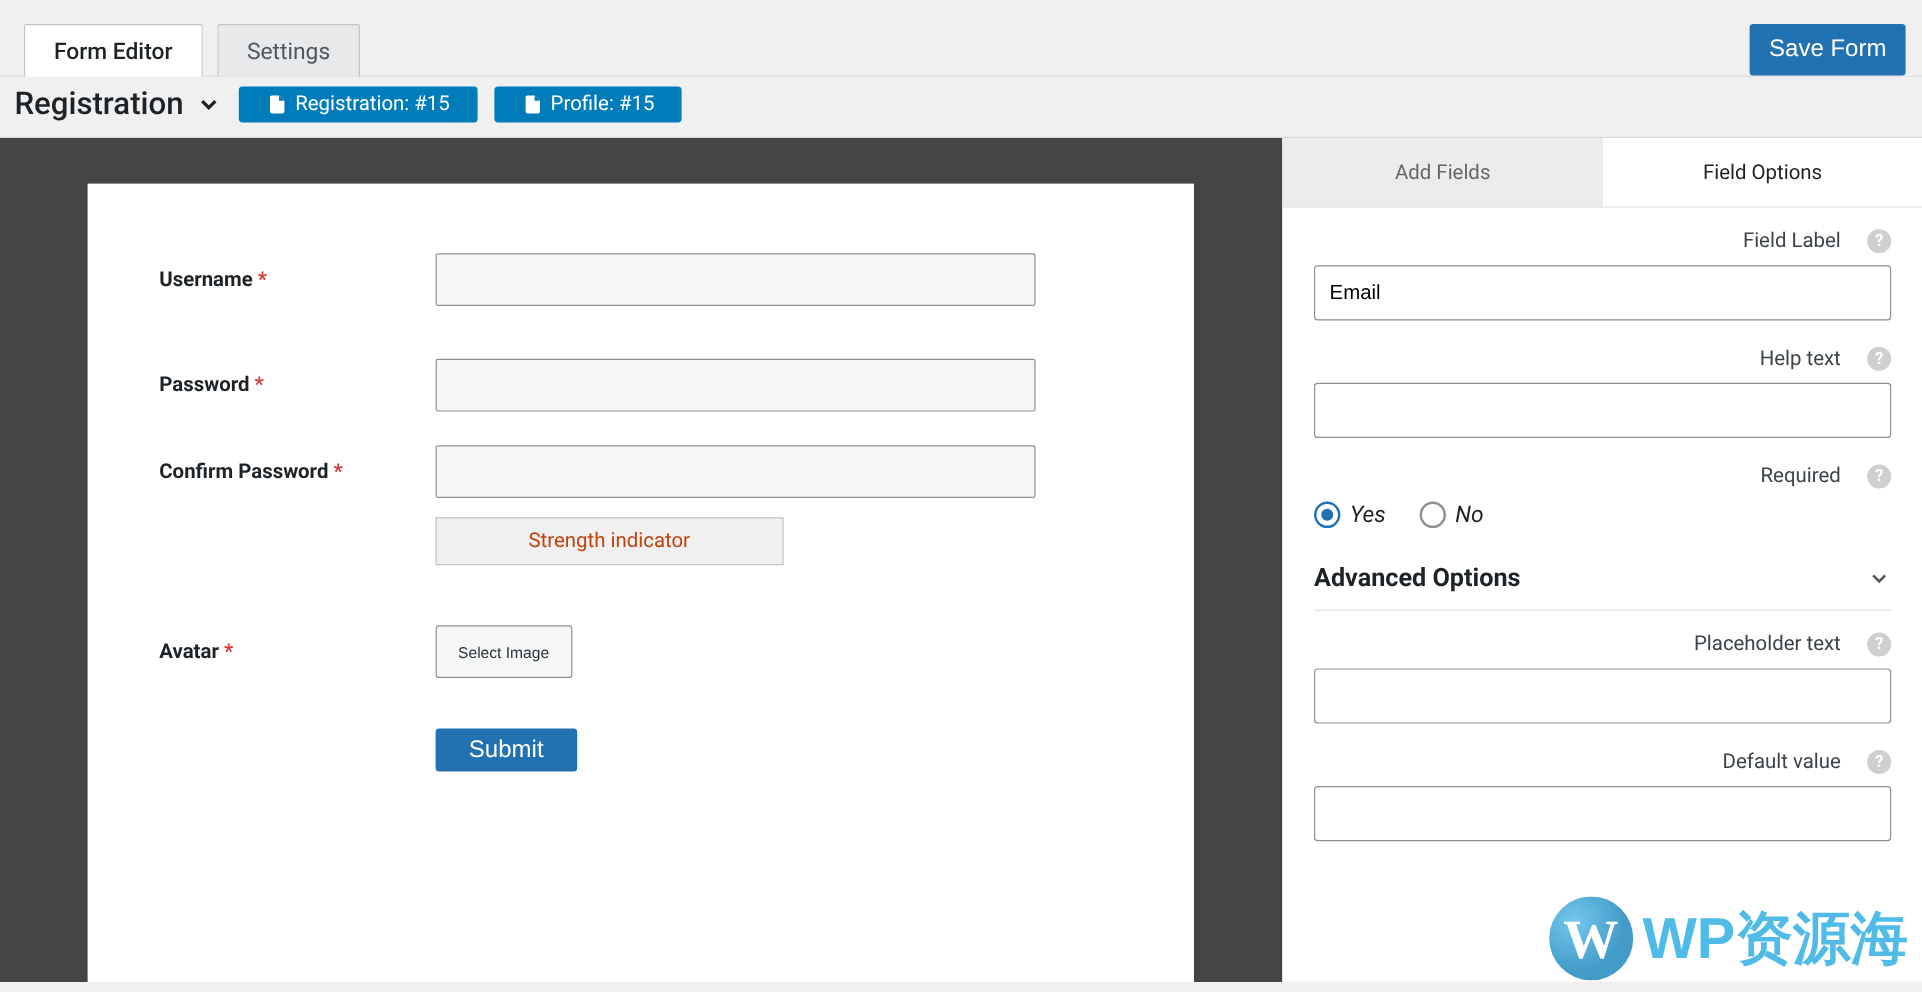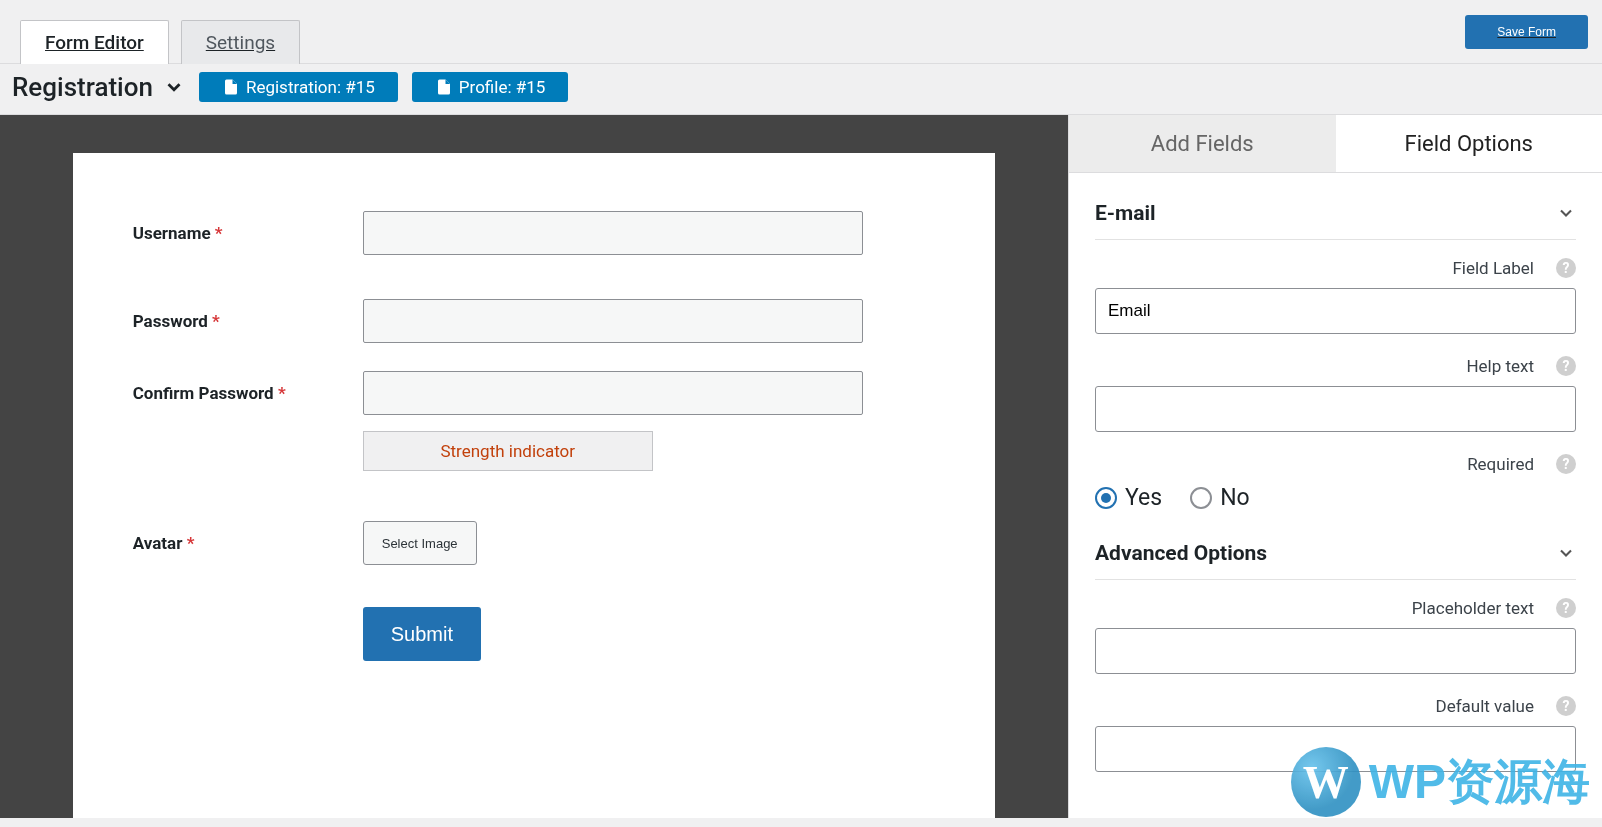--- a/index.html
+++ b/index.html
@@ -1,23 +1,23 @@
 <!DOCTYPE html>
 <html><head>
 <meta charset="utf-8">
 <style>
   * { box-sizing: border-box; margin: 0; padding: 0; }
   html, body { height: 100%; }
   body { font-family: -apple-system, BlinkMacSystemFont, "Segoe UI", Roboto, Arial, sans-serif; background:#f0f0f1; color:#1d2327; font-size:14px; }
 
-  .topbar { display:flex; align-items:center; justify-content:space-between; height:64px; padding:0 14px 0 20px; border-bottom:1px solid #dcdcde;text-decoration:underline; }
+  .topbar { display:flex; align-items:flex-end; justify-content:space-between; height:64px; padding:0 14px 0 20px; border-bottom:1px solid #dcdcde; }
   .tabs-top { display:flex; gap:12px; align-items:flex-end; height:100%; }
   .tab-top { padding:10px 24px; font-size:19px; color:#50575e; border:1px solid #c3c4c7; background:#e8e9eb; border-bottom:none; position:relative; top:1px; border-top-left-radius:2px; border-top-right-radius:2px; cursor:pointer; }
   .tab-top.active { background:#fff; color:#1d2327; font-weight:500; }
-  .save-btn { background:#2271b1; color:#fff; border:none; padding:10px 32px; font-size:12px; border-radius:3px; cursor:pointer; }
+  .save-btn { background:#2271b1; color:#fff; border:none; padding:10px 16px; font-size:20px; border-radius:3px; cursor:pointer; }
 
   .secondrow { display:flex; align-items:center; gap:14px; padding:8px 12px 12px 12px; border-bottom:1px solid #dcdcde; }
   .reg-title { font-size:26px; font-weight:500; color:#1d2327; display:flex; align-items:center; gap:10px; }
   .reg-title svg { width:22px; height:22px; }
   .pill { display:inline-flex; align-items:center; gap:6px; background:#007cba; color:#fff; padding:5px 23px; font-size:17px; border-radius:3px; cursor:pointer; }
   .pill svg { width:18px; height:18px; fill:#fff; }
 
   .workarea { display:flex; height:calc(100% - 64px - 60px); }
 
   .canvas-wrap { flex:1; background:#444; overflow:auto; padding:38px 38px 16px 38px; position:relative; }
@@ -27,35 +27,35 @@
 
   .form-card { background:#fff; width:93%; margin:0 auto; padding:36px 50px 30px 50px; min-height:700px; }
   .frow { display:flex; align-items:center; padding:22px 10px; }
   .frow.highlight { background:#fdf4d8; }
   .flabel { width:230px; font-size:17px; font-weight:700; color:#1d2327; }
   .req { color:#d63638; }
   .finput { flex:0 0 500px; height:44px; border:1px solid #8c8f94; background:#f6f7f7; border-radius:2px; }
   .frow-pass-confirm { padding-top:6px; }
   .strength { width:290px; height:40px; border:1px solid #c3c4c7; background:#f0f0f1; color:#c2410c; font-size:17px; display:flex; align-items:center; justify-content:center; margin-left:240px; margin-top:-6px; margin-bottom:28px;}
   .select-img-btn { display:inline-flex; align-items:center; justify-content:center; height:44px; padding:0 18px; border:1px solid #8c8f94; background:#f6f7f7; font-size:13px; color:#2c3338; cursor:pointer; border-radius:3px; }
-  .submit-btn { display:inline-flex; align-items:center; justify-content:center; height:54px; padding:0 28px; background:#2271b1; color:#fff; font-size:20px; border:none; border-radius:3px; cursor:pointer; margin-left:240px; margin-top:20px; }
+  .submit-btn { display:inline-flex; align-items:center; justify-content:center; height:36px; padding:0 28px; background:#2271b1; color:#fff; font-size:20px; border:none; border-radius:3px; cursor:pointer; margin-left:240px; margin-top:20px; }
 
   .sidebar { width:534px; min-width:534px; border-left:1px solid #dcdcde; background:#fff; display:flex; flex-direction:column; }
   .side-tabs { display:flex; height:58px; border-bottom:1px solid #dcdcde; }
-  .side-tab { flex:1; display:flex; align-items:center; justify-content:center; font-size:22px; color:#666; background:#ececec; cursor:pointer; }
+  .side-tab { flex:1; display:flex; align-items:center; justify-content:center; font-size:17px; color:#666; background:#ececec; cursor:pointer; }
   .side-tab.active { background:#fff; color:#222; }
   .side-body { overflow-y:auto; padding:18px 26px 30px 26px; flex:1; }
   .sec-head { display:flex; align-items:center; justify-content:space-between; padding:10px 0 14px 0; border-bottom:1px solid #e2e2e2; margin-bottom:18px; }
   .sec-head h3 { font-size:21px; font-weight:700; }
   .sec-head svg { width:20px; height:20px; }
   .opt-label { display:flex; align-items:center; gap:22px; font-size:17px; color:#3c434a; margin-bottom:10px;justify-content:flex-end; }
   .help-ic { width:20px; height:20px; border-radius:50%; background:#cfcfcf; color:#fff; display:inline-flex; align-items:center; justify-content:center; font-size:14px; font-weight:700; }
   .opt-input { width:100%; height:46px; border:1px solid #8c8f94; border-radius:3px; padding:0 12px; font-size:17px; margin-bottom:22px; }
   .radio-row { display:flex; align-items:center; gap:28px; margin-top:6px; margin-bottom:20px; }
-  .radio-item { display:flex; align-items:center; gap:8px; font-size:23px; }
+  .radio-item { display:flex; align-items:center; gap:8px; font-size:19px;font-style:italic; }
   .radio-item .dot { width:22px; height:22px; border-radius:50%; border:2px solid #2271b1; display:inline-flex; align-items:center; justify-content:center; }
   .radio-item .dot.full::after { content:""; width:10px; height:10px; border-radius:50%; background:#2271b1; display:block; }
   .radio-item .dot.empty { border-color:#8c8f94; }
 
   .watermark { position:fixed; right:12px; bottom:10px; font-size:48px; font-weight:700; color:#3fb4e6; display:flex; align-items:center; gap:8px; opacity:.9; pointer-events:none; font-family:"Microsoft YaHei",sans-serif;}
   .watermark .wlogo { width:70px; height:70px; border-radius:50%; background:radial-gradient(circle at 30% 30%, #66c2ec 0%, #2f91c2 60%); display:flex; align-items:center; justify-content:center; }
   .watermark .wlogo span { color:#fff; font-size:46px; font-family:serif; font-weight:700; }
 </style>
 </head>
 <body>
@@ -124,26 +124,20 @@
     </div>
   </div>
 
   <div class="sidebar">
     <div class="side-tabs">
       <div class="side-tab">Add Fields</div>
       <div class="side-tab active">Field Options</div>
     </div>
     <div class="side-body">
 
-      <div class="sec-head">
-        <h3>E-mail</h3>
-        <svg viewBox="0 0 24 24" fill="none" stroke="#555" stroke-width="2.5">
-            <polyline points="6 9 12 15 18 9"></polyline>
-          </svg>
-      </div>
 
       <div class="opt-label">
         <span>Field Label</span>
         <span class="help-ic">?</span>
       </div>
       <input class="opt-input" value="Email" style="">
 
       <div class="opt-label">
         <span>Help text</span>
         <span class="help-ic">?</span>

